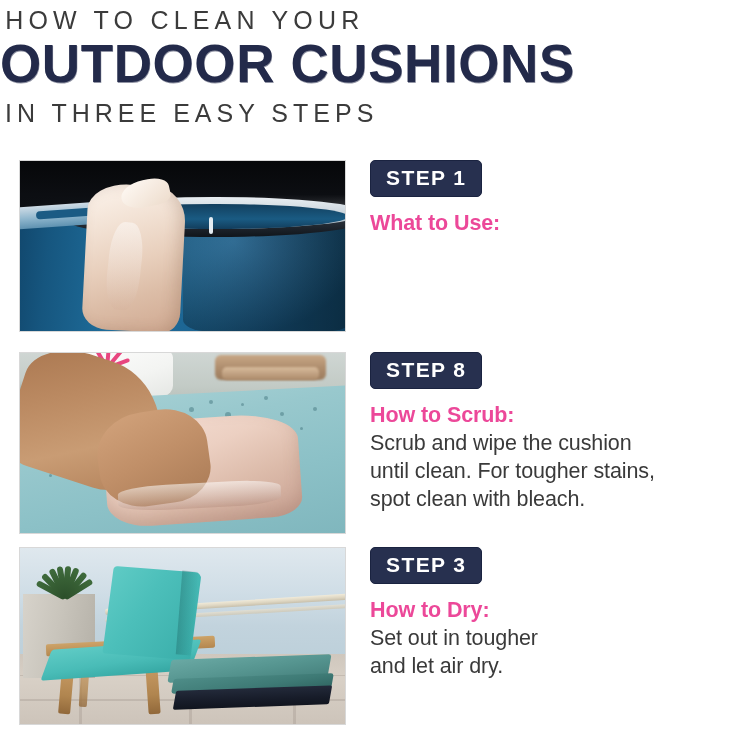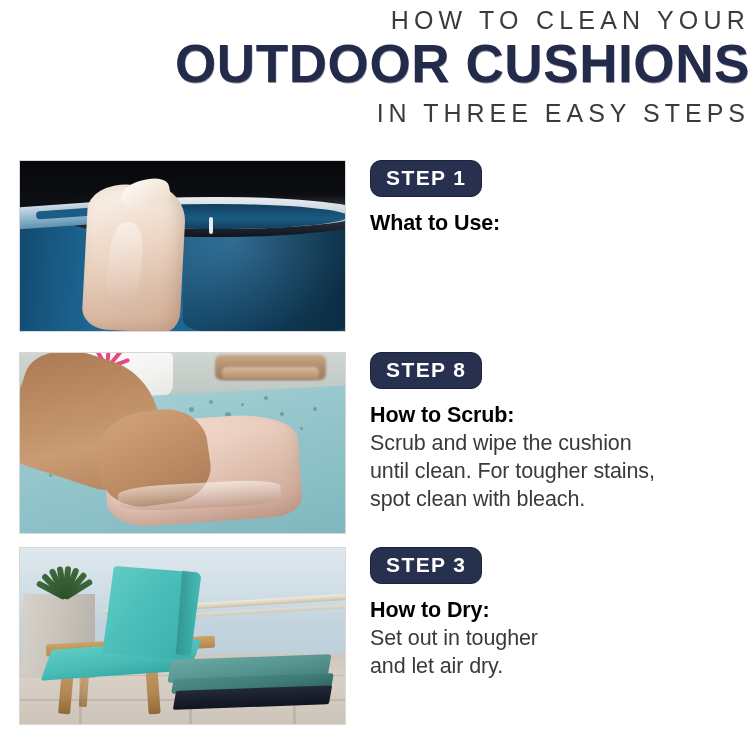--- a/index.html
+++ b/index.html
@@ -20,21 +20,21 @@
     background: #ffffff;
   }
 
   
   .header {
     position: absolute;
     left: 0;
     top: 0;
     width: 750px;
     height: 150px;
-    text-align: right;
+    text-align: left;
   }
   .hdr-line1 {
     position: absolute;
     left: 0;
     top: 6px;
     width: 750px;
     font-size: 25px;
     font-weight: 400;
     letter-spacing: 5.2px;
     color: #3b3b3b;
@@ -98,29 +98,29 @@
     width: 368px;
   }
   .badge {
     display: inline-block;
     background: #27304f;
     color: #ffffff;
     font-size: 21px;
     font-weight: 600;
     letter-spacing: 1.4px;
     padding: 5px 15px 6px 15px;
-    border-radius: 11px;
+    border-radius: 5px;
     line-height: 24px;
     border: 1px solid #1a2340;
     box-sizing: border-box;
   }
   .heading {
     font-size: 21.5px;
     font-weight: 700;
-    color: #000000;
+    color: #ec4899;
     margin-top: 13px;
     line-height: 27px;
     letter-spacing: -0.1px;
   }
   .body-text {
     font-size: 21.5px;
     font-weight: 400;
     color: #3a3a3a;
     line-height: 28px;
     letter-spacing: -0.1px;

